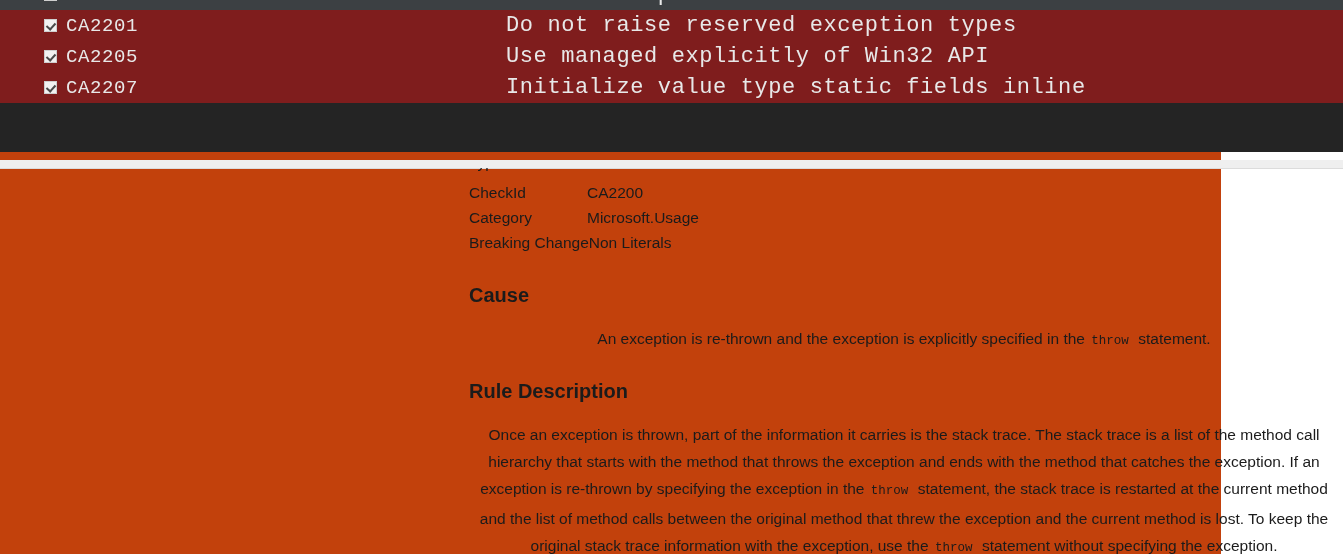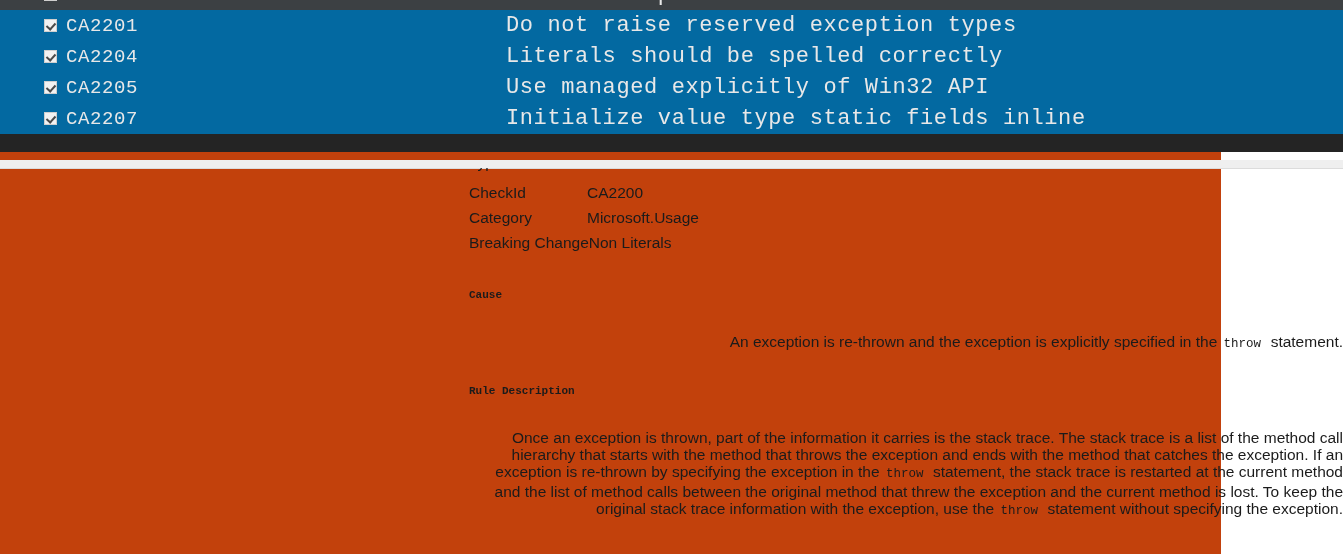--- a/index.html
+++ b/index.html
@@ -70,35 +70,34 @@
     line-height: 25px;
     vertical-align: top;
     white-space: nowrap;
   }
   .meta-table td.meta-label {
     width: 118px;
     padding-right: 0px;
   }
 
   .section-heading {
-    font-size: 11px;
+    font-size: 20px;
     font-weight: bold;
     color: #1b1b1b;
     margin: 0;
     line-height: 20px;
-    font-family: Liberation Mono, monospace;
   }
 
   .body-para {
     font-size: 15.5px;
     color: #1b1b1b;
-    line-height: 17px;
-    margin: 12px;
+    line-height: 27px;
+    margin: 4px;
     width: 862px;
-    text-align: right;
+    text-align: center;
   }
 
   .code-inline {
     font-family: "Liberation Mono", "DejaVu Sans Mono", monospace;
     font-size: 12.5px;
     color: #1b1b1b;
     padding: 0 2px;
   }
 
   #cause-block { position: absolute; left: 469px; top: 277px; }
@@ -122,21 +121,21 @@
     left: 0;
     top: -21px;           
     width: 1343px;
   }
 
   .opt-row {
     position: relative;
     height: 31px;
     display: flex;
     align-items: center;
-    background: #0369a1;
+    background: #7f1d1d;
   }
   .opt-row.highlighted {
     background: #3c4043;
   }
 
   .opt-check {
     position: absolute;
     left: 44px;
     width: 13px;
     height: 13px;
@@ -231,25 +230,20 @@
         <span class="opt-code">CA2200</span>
         <span class="opt-desc">Rethrow to preserve stack details</span>
       </div>
       <div class="opt-row">
         <div class="opt-check"></div>
         <span class="opt-code">CA2201</span>
         <span class="opt-desc">Do not raise reserved exception types</span>
       </div>
       <div class="opt-row">
         <div class="opt-check"></div>
-        <span class="opt-code">CA2204</span>
-        <span class="opt-desc">Literals should be spelled correctly</span>
-      </div>
-      <div class="opt-row">
-        <div class="opt-check"></div>
         <span class="opt-code">CA2205</span>
         <span class="opt-desc">Use managed explicitly of Win32 API</span>
       </div>
       <div class="opt-row">
         <div class="opt-check"></div>
         <span class="opt-code">CA2207</span>
         <span class="opt-desc">Initialize value type static fields inline</span>
       </div>
     </div>
 </div>

